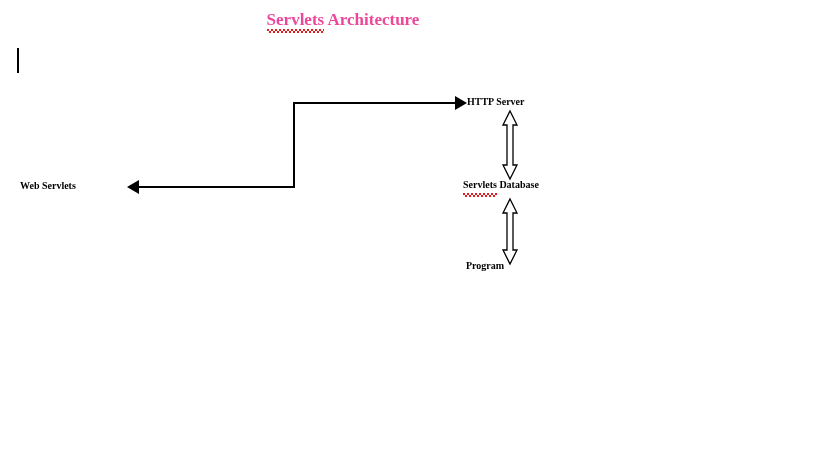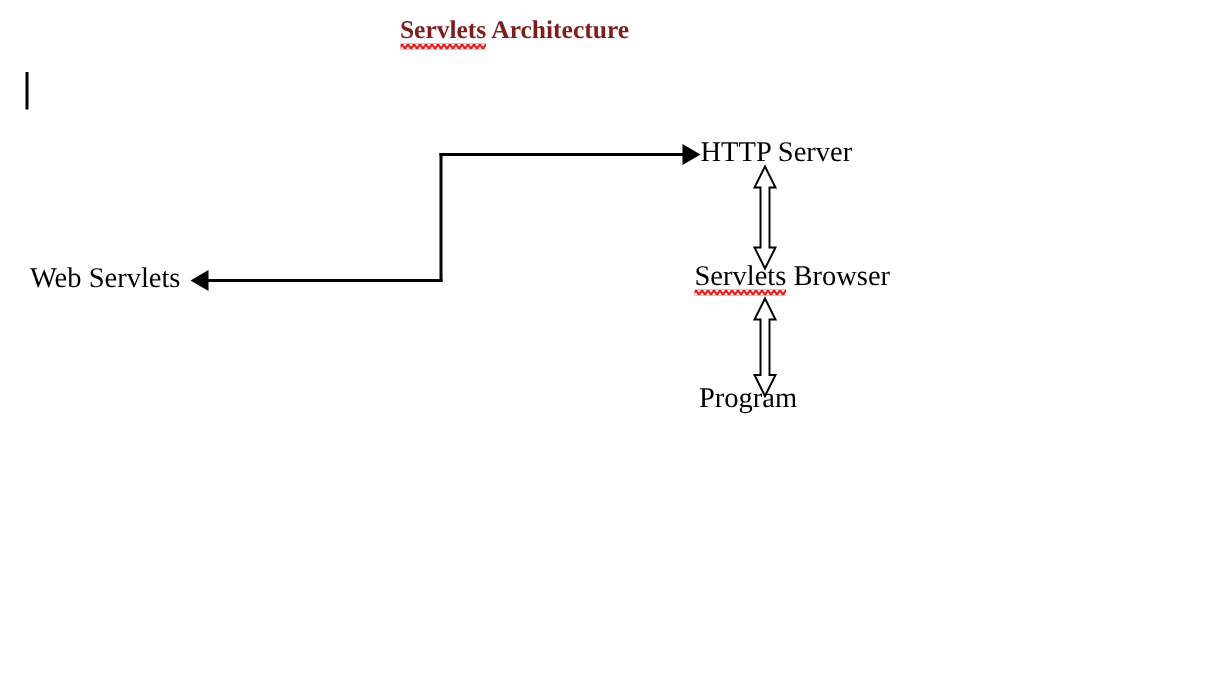--- a/index.html
+++ b/index.html
@@ -23,21 +23,21 @@
   .title {
     position: absolute;
     left: 0;
     top: 10px;
     width: 686px;
     text-align: center;
     font-family: "Liberation Serif", serif;
     font-weight: bold;
     font-size: 17px;
     line-height: 20px;
-    color: #7f1d1d;
+    color: #ec4899;
     white-space: pre;
   }
   .title .spell {
     position: relative;
     display: inline-block;
   }
   
   .spell::after {
     content: "";
     position: absolute;
@@ -60,24 +60,25 @@
     top: 48px;
     width: 2px;
     height: 25px;
     background: #000000;
   }
 
   
   .node-label {
     position: absolute;
     font-family: "Liberation Serif", serif;
-    font-size: 19px;
+    font-size: 10px;
     line-height: 18px;
     color: #000000;
     white-space: nowrap;
+    font-weight: bold;
   }
   .node-label .spell {
     position: relative;
     display: inline-block;
   }
 
   #label-web-browser  { left: 20px;  top: 177px; }
   #label-http-server  { left: 467px; top: 93px;  }
   #label-servlets-program { left: 463px; top: 176px; }
   #label-database     { left: 466px; top: 257px; }
@@ -163,17 +164,17 @@
   <div class="bidir-arrow" id="arrow-servlets-database">
     <svg width="26" height="67" viewBox="0 0 26 67">
       <path d="M13 1 L20 15 L16 15 L16 52 L20 52 L13 66 L6 52 L10 52 L10 15 L6 15 Z" fill="none" stroke="#000000" stroke-width="1.3" stroke-linejoin="miter"></path>
     </svg>
   </div>
 
   <div class="node-label" id="label-web-browser">Web Servlets</div>
 
   <div class="node-label" id="label-http-server">HTTP Server</div>
 
-  <div class="node-label" id="label-servlets-program"><span class="spell">Servlets</span><span> Browser</span></div>
+  <div class="node-label" id="label-servlets-program"><span class="spell">Servlets</span><span> Database</span></div>
 
   <div class="node-label" id="label-database">Program</div>
 
 </div>
 
 </body></html>

